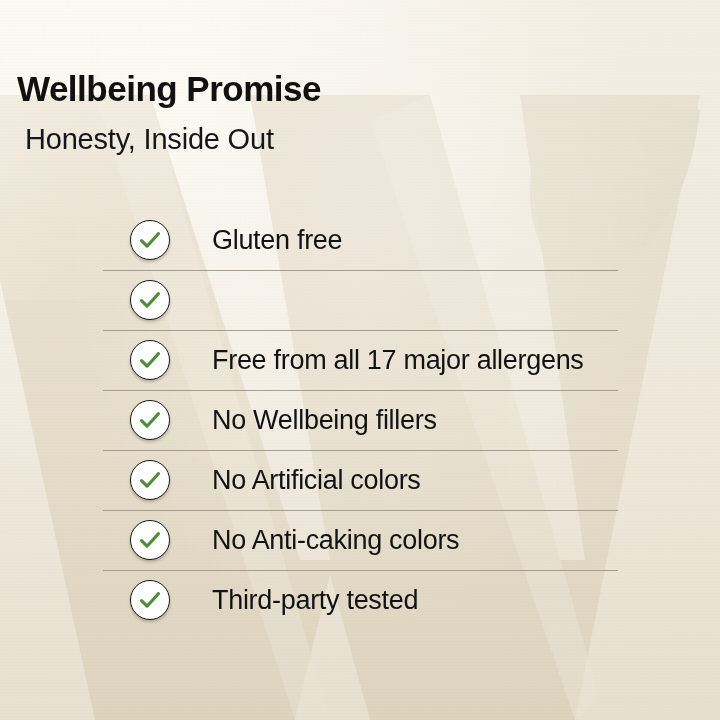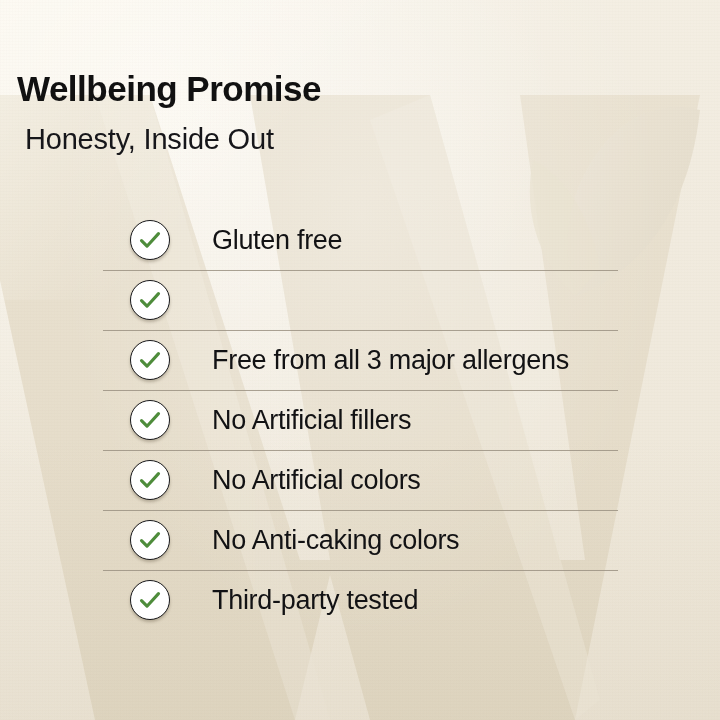--- a/index.html
+++ b/index.html
@@ -200,30 +200,30 @@
           </svg>
       </div>
     </div>
 
     <div class="row">
       <div class="badge">
         <svg viewBox="0 0 26 26" aria-hidden="true">
             <path d="M4.5 13.6 L10 19.2 L21.5 6.6" fill="none" stroke="#4e8c3b" stroke-width="3.1" stroke-linecap="round" stroke-linejoin="round"></path>
           </svg>
       </div>
-      <div class="row-label">Free from all 3 major allergens</div>
-    </div>
-
-    <div class="row">
-      <div class="badge">
-        <svg viewBox="0 0 26 26" aria-hidden="true">
-            <path d="M4.5 13.6 L10 19.2 L21.5 6.6" fill="none" stroke="#4e8c3b" stroke-width="3.1" stroke-linecap="round" stroke-linejoin="round"></path>
-          </svg>
-      </div>
-      <div class="row-label">No Artificial fillers</div>
+      <div class="row-label">Free from all 17 major allergens</div>
+    </div>
+
+    <div class="row">
+      <div class="badge">
+        <svg viewBox="0 0 26 26" aria-hidden="true">
+            <path d="M4.5 13.6 L10 19.2 L21.5 6.6" fill="none" stroke="#4e8c3b" stroke-width="3.1" stroke-linecap="round" stroke-linejoin="round"></path>
+          </svg>
+      </div>
+      <div class="row-label">No Wellbeing fillers</div>
     </div>
 
     <div class="row">
       <div class="badge">
         <svg viewBox="0 0 26 26" aria-hidden="true">
             <path d="M4.5 13.6 L10 19.2 L21.5 6.6" fill="none" stroke="#4e8c3b" stroke-width="3.1" stroke-linecap="round" stroke-linejoin="round"></path>
           </svg>
       </div>
       <div class="row-label">No Artificial colors</div>
     </div>

